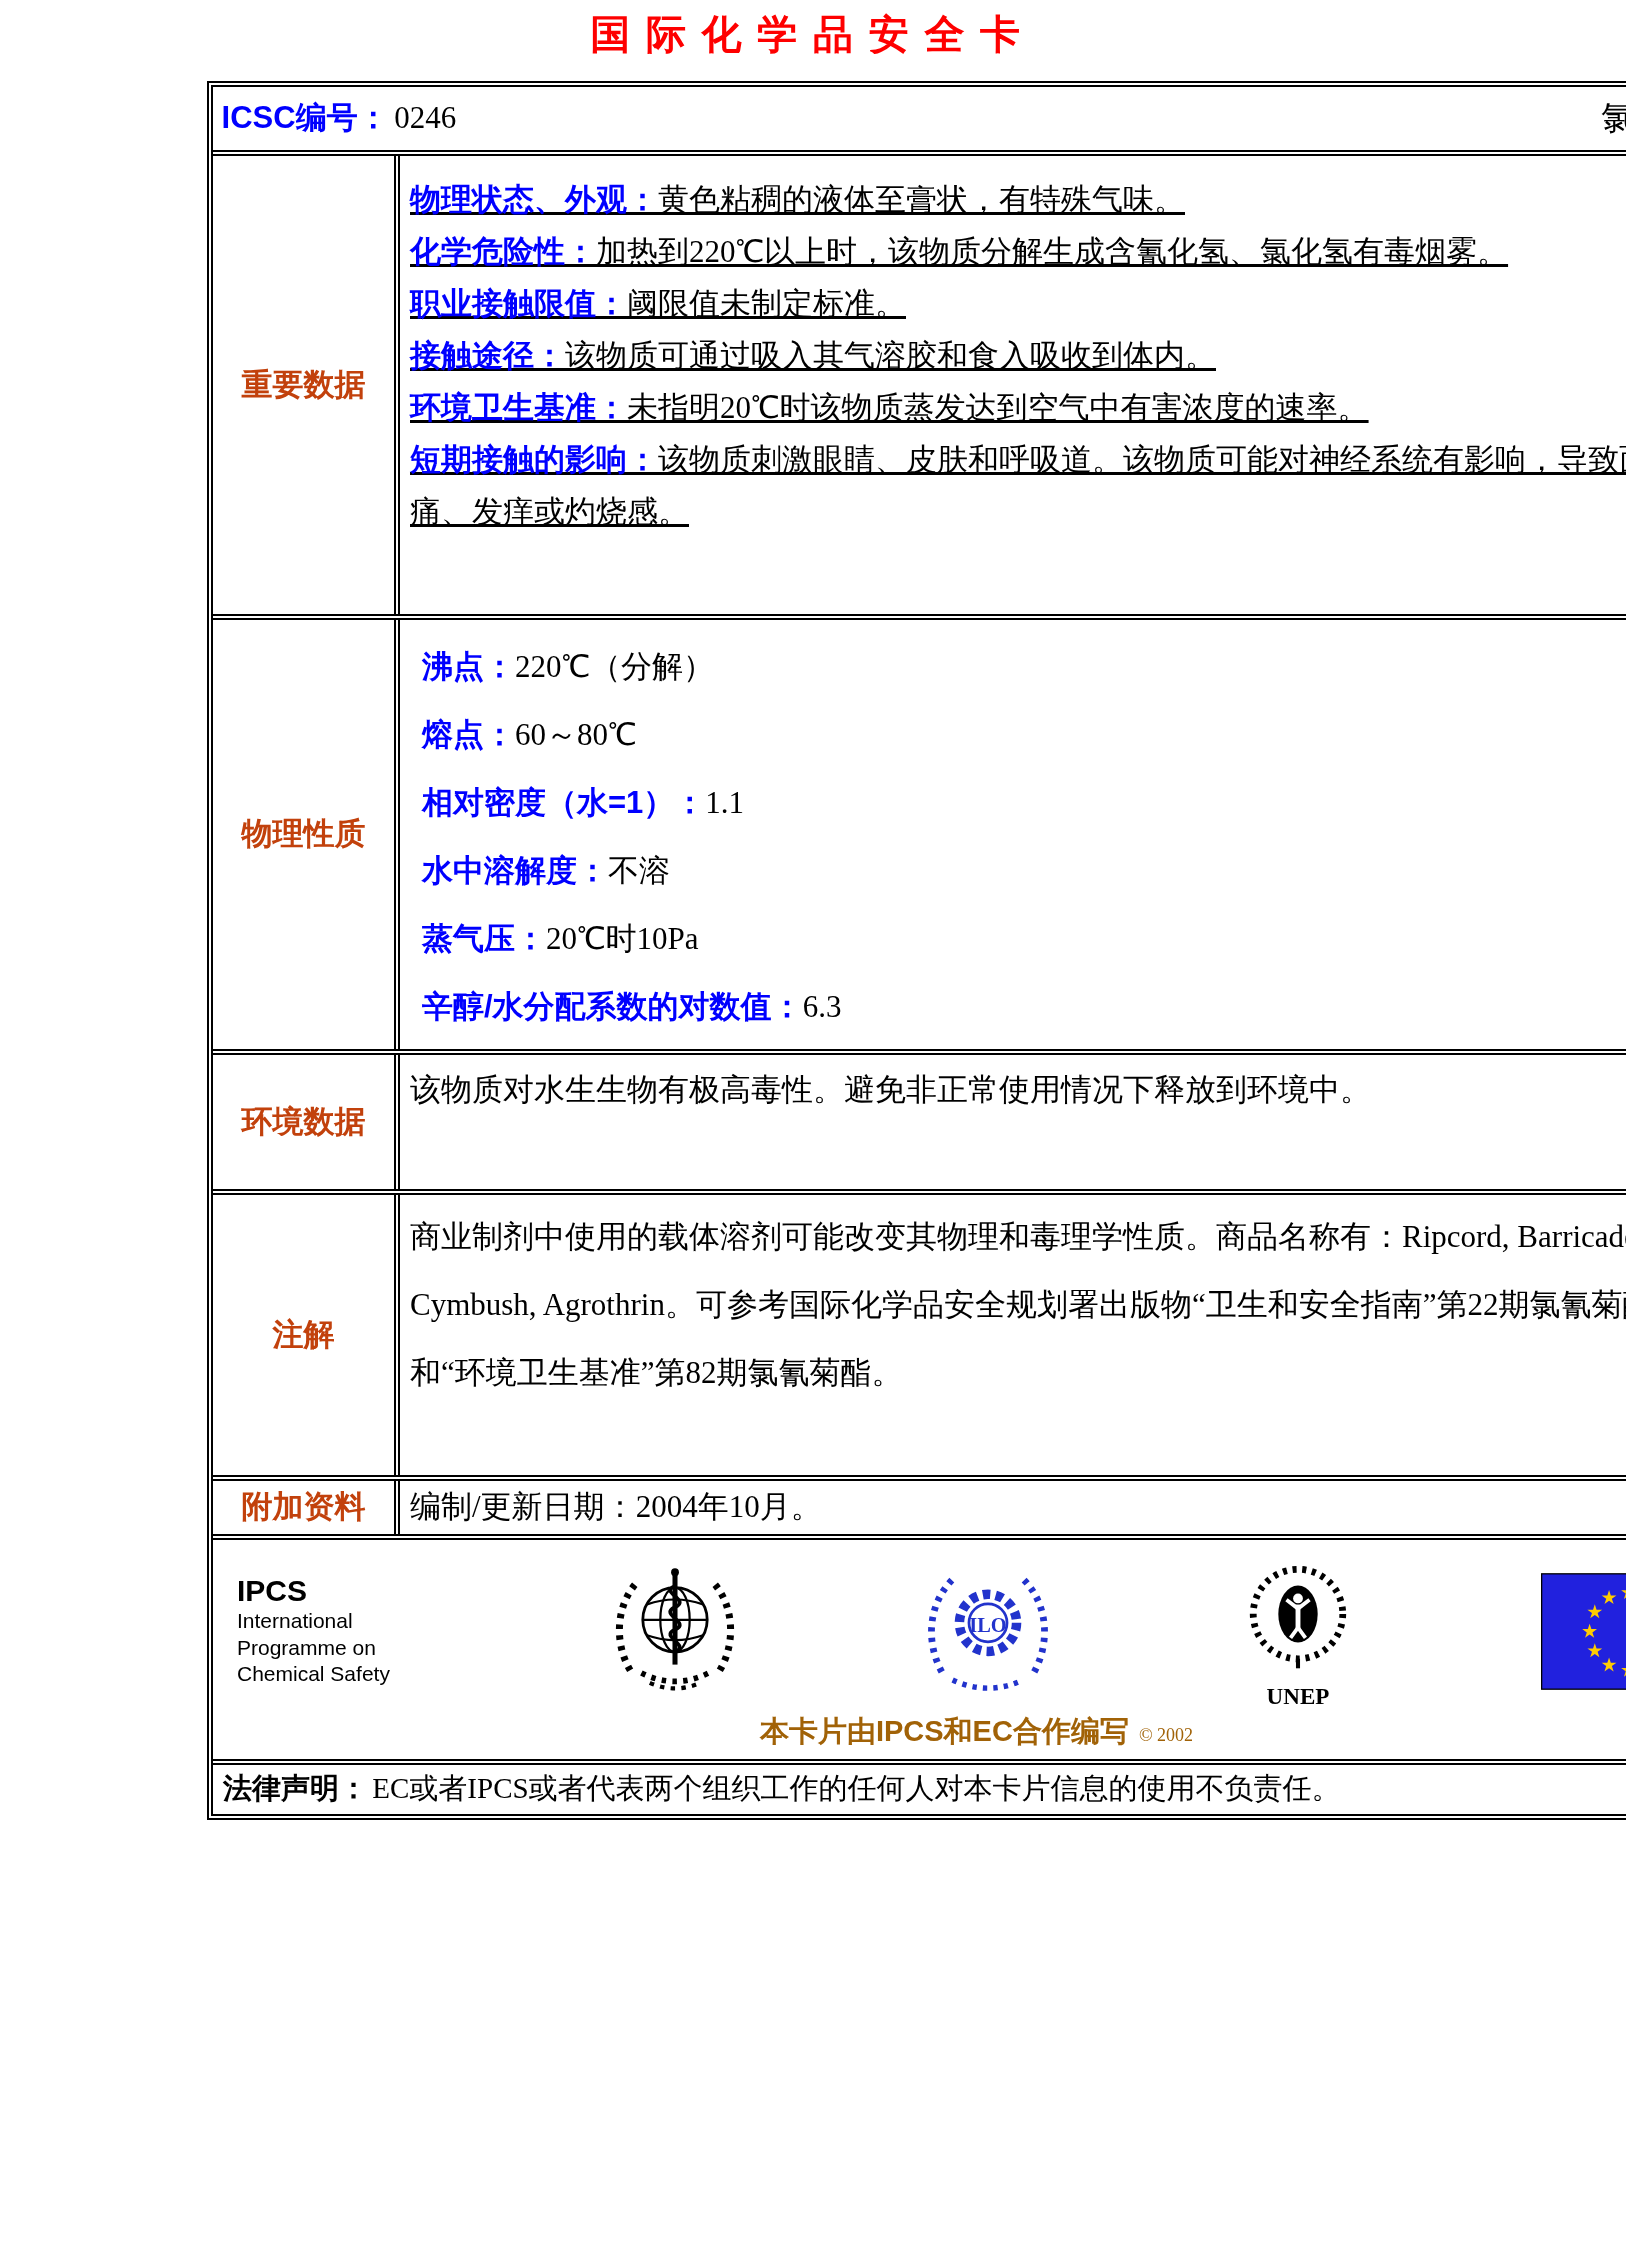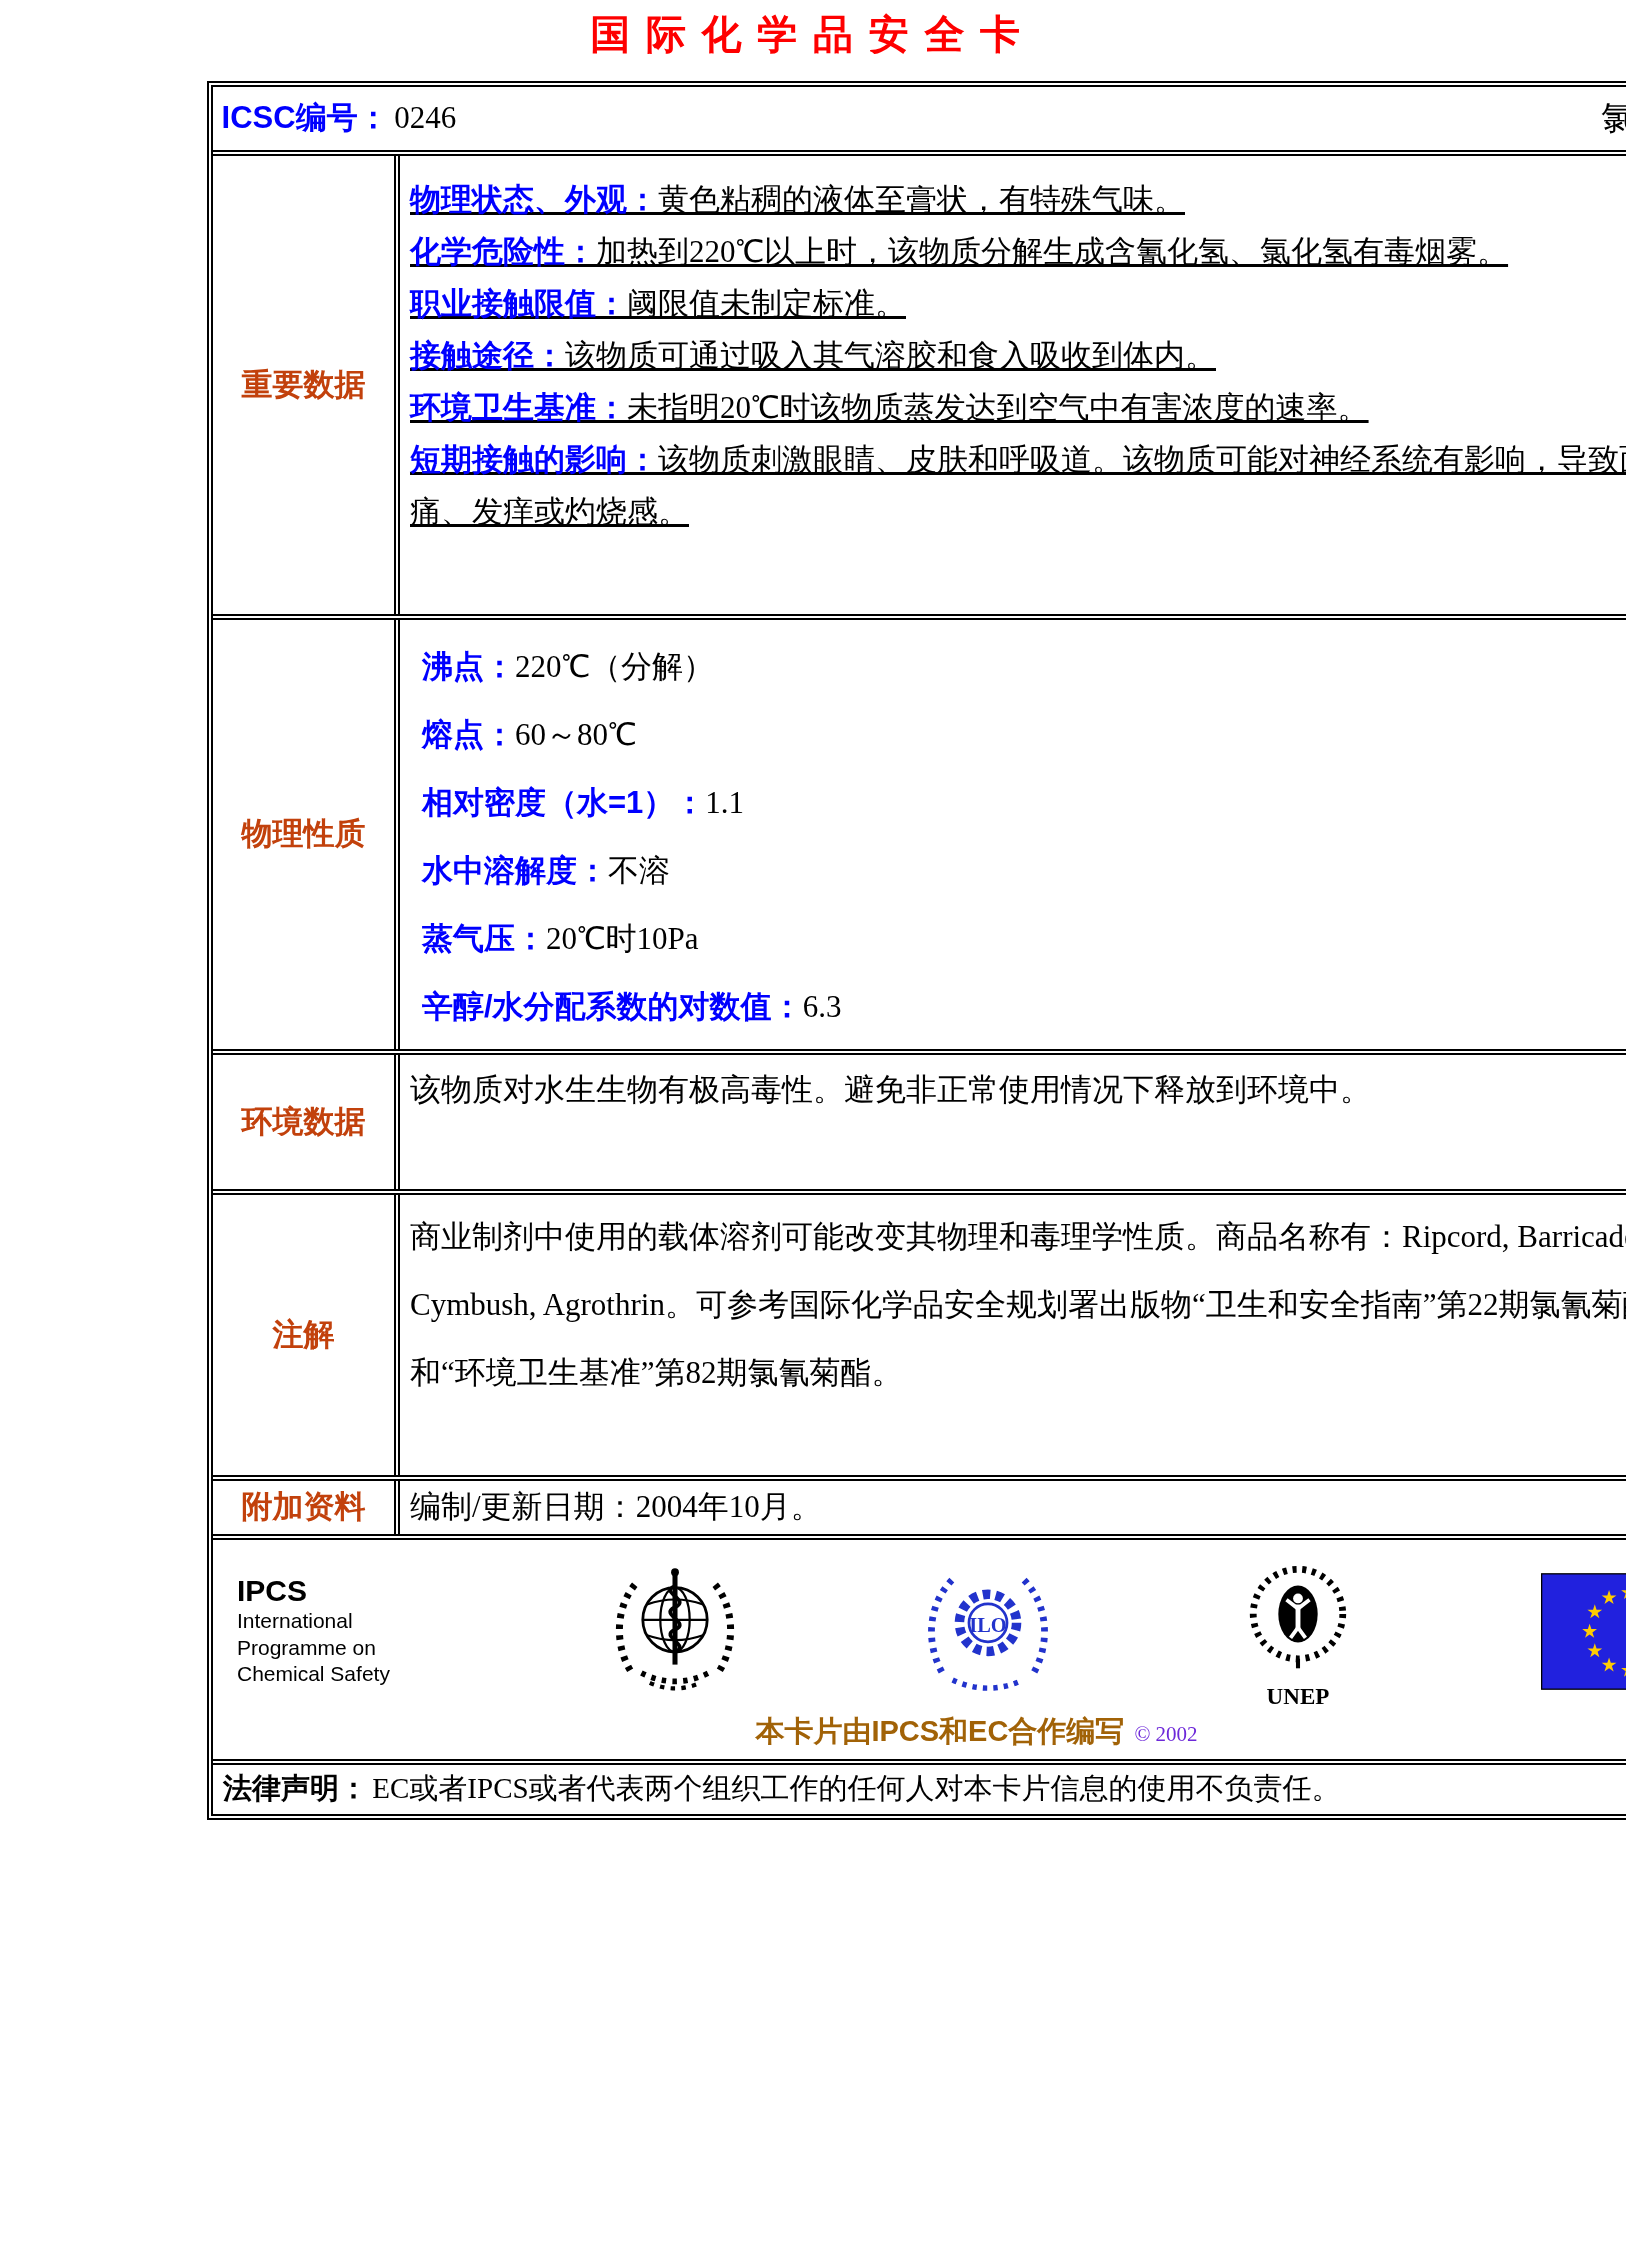--- a/index.html
+++ b/index.html
@@ -44,21 +44,21 @@
 
   
   .logos-row { flex-direction:column; padding:13px 24px 7.1px 24px; }
   .logos-line { display:flex; align-items:center; justify-content:space-between; }
   .ipcs-block { width:193px; }
   .ipcs-acronym { font-family:"Liberation Sans", sans-serif; font-weight:bold; font-size:30px; line-height:34px; }
   .ipcs-line { font-family:"Liberation Sans", sans-serif; font-size:21px; line-height:26.5px; }
   .logo-box { display:flex; align-items:center; justify-content:center; }
   .caption-line { text-align:center; margin-top:2.9px; }
   .caption-text { color:#a16207; font-family:"Liberation Sans", sans-serif; font-weight:bold; font-size:29px; }
-  .caption-copy { color:#6d28d9; font-size:21px; margin-left:10px; }
+  .caption-copy { color:#a16207; font-size:18px; margin-left:10px; }
 
   
   .legal-row { min-height:53px; align-items:center; padding:4.3px 10px; }
   .legal-label { font-family:"Liberation Sans", sans-serif; font-weight:bold; font-size:29px; }
   .legal-text { font-size:29px; margin-left:4.3px; }
 </style>
 </head>
 <body>
 
 <h1 class="page-title">国际化学品安全卡</h1>

